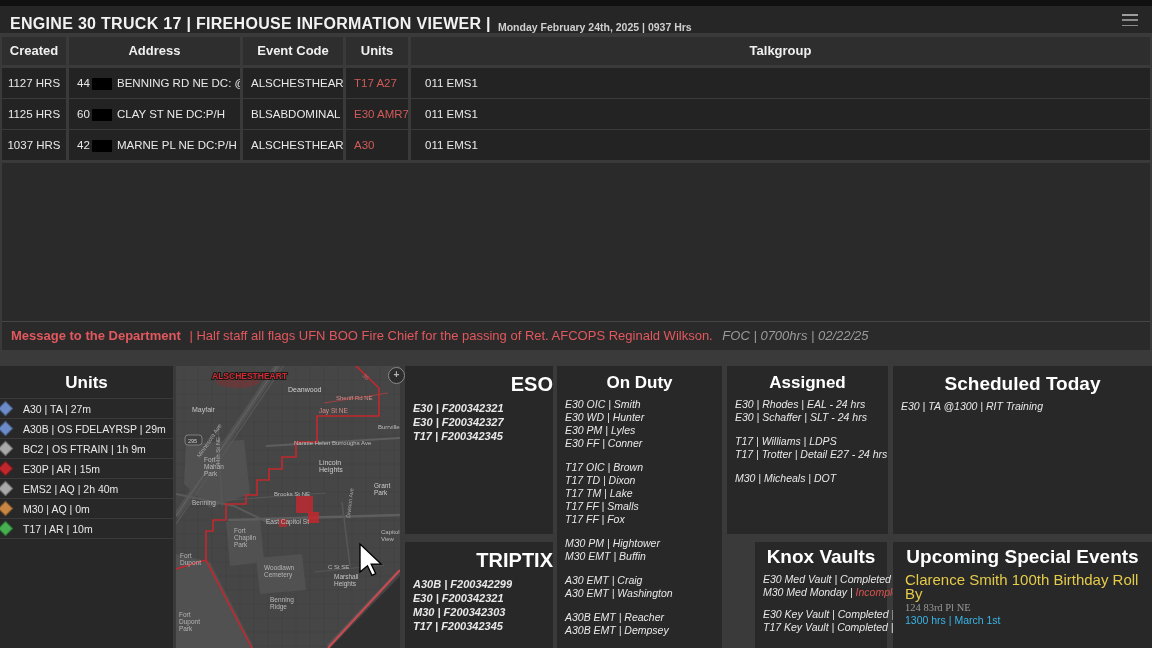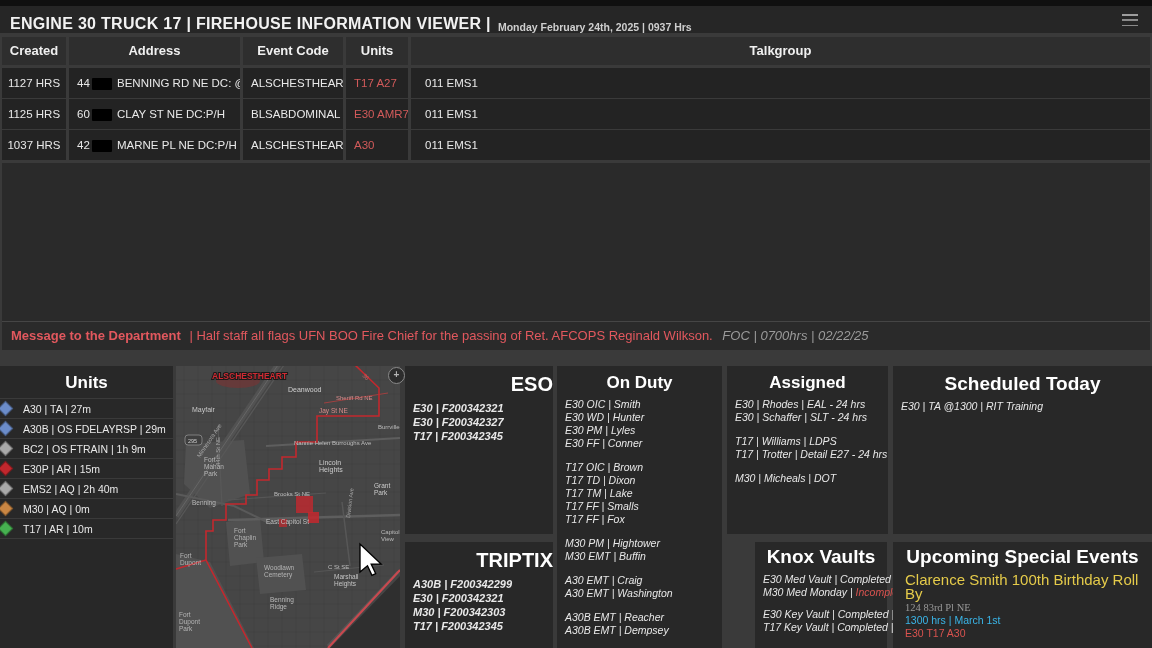--- a/index.html
+++ b/index.html
@@ -342,19 +342,18 @@
         </div>
     </div>
 
     <div class="panel" id="events-panel">
       <div class="p-title t19" style="margin-top:4px">Upcoming Special Events</div>
       <div id="events-list">
           <div>
             <div class="ev-name">Clarence Smith 100th Birthday Roll By</div>
             <div class="ev-addr">124 83rd Pl NE</div>
             <div class="ev-when">1300 hrs | March 1st</div>
-            <div class="ev-units">E30 T17 A30</div>
           </div>
         </div>
     </div>
 
   </div>
 </div>
 
 </body></html>

